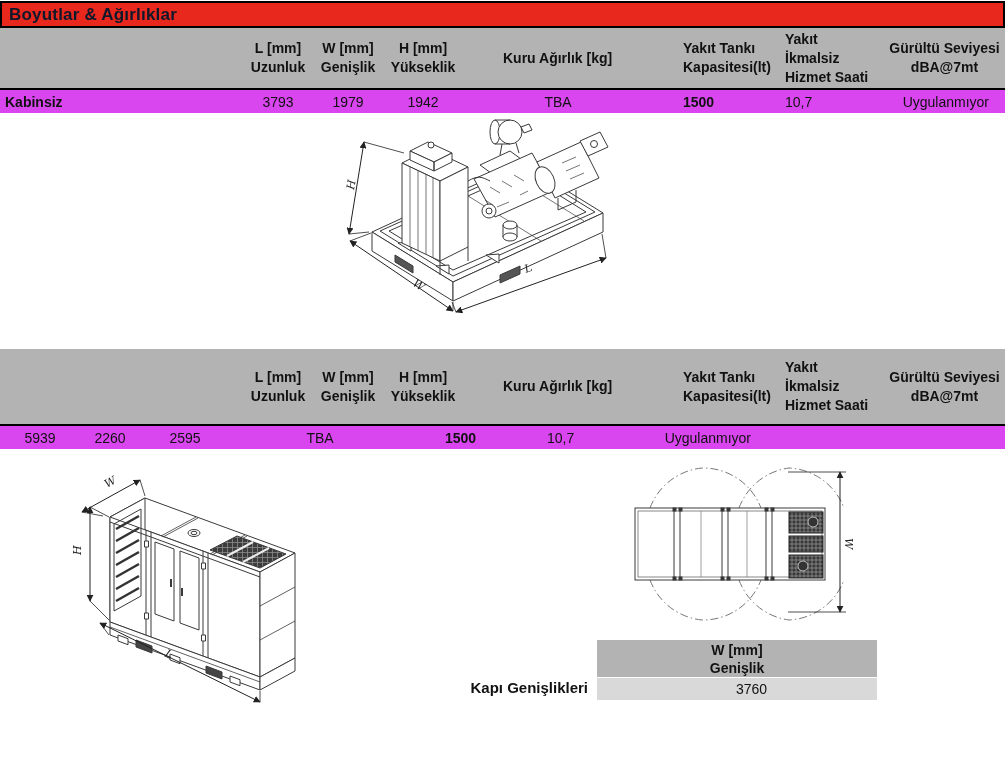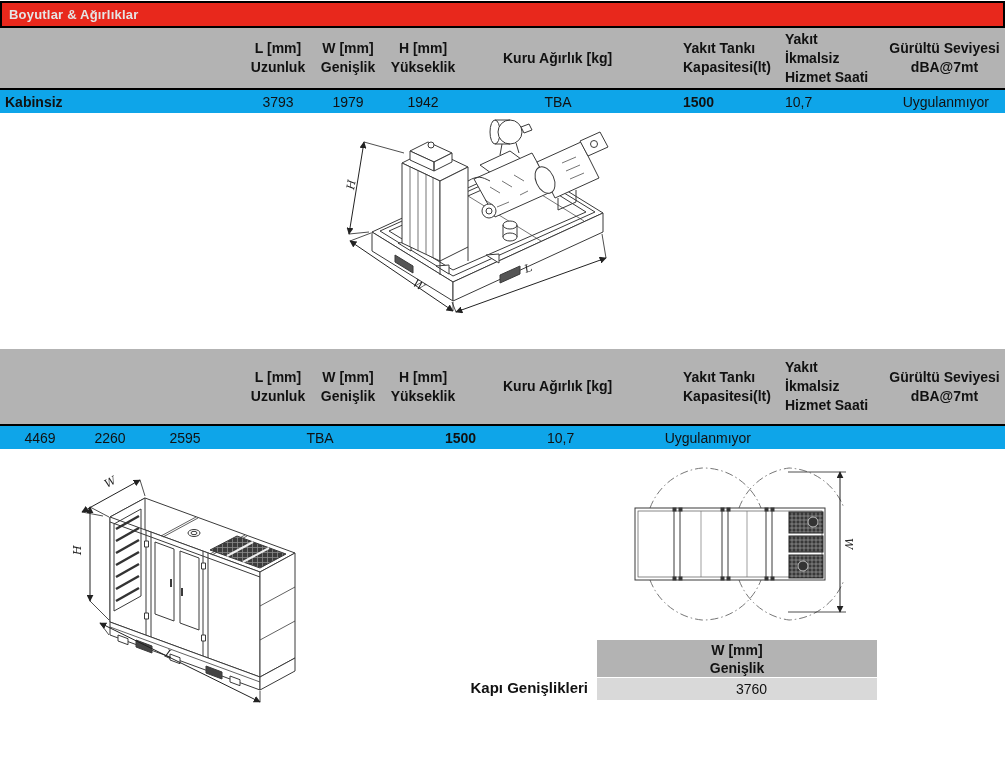--- a/index.html
+++ b/index.html
@@ -2,31 +2,31 @@
 <html><head>
 <meta charset="utf-8">
 <style>
   html,body { margin:0; padding:0; background:#fff; }
   #page { position:relative; width:1005px; height:772px; background:#fff; overflow:hidden;
           font-family:"Liberation Sans", sans-serif; color:#111; }
 
   
   .titlebar { position:absolute; left:0; top:1px; width:1001px; height:23px;
               background:#e8281c; border:2px solid #000; }
-  .titlebar span { display:block; color:#e5e5e5; font-weight:bold; font-size:13px;
+  .titlebar span { display:block; color:#0f172a; font-weight:bold; font-size:17px;
                    line-height:23px; padding-left:7px; letter-spacing:.2px; }
 
   
   .thead { position:absolute; left:0; width:1005px; background:#b3b3b3; display:flex; }
   #thead1 { top:28px; height:60px; }
   #thead2 { top:349px; height:75px; }
   .divider { position:absolute; left:0; width:1005px; height:2px; background:#000; }
   #divider1 { top:88px; }
   #divider2 { top:424px; }
-  .trow { position:absolute; left:0; width:1005px; height:23px; background:#0ea5e9;
+  .trow { position:absolute; left:0; width:1005px; height:23px; background:#d946ef;
           display:flex; align-items:center; font-size:14px; }
   #trow1 { top:90px; }
   #trow2 { top:426px; }
 
   .c1{width:238px}.c2{width:80px}.c3{width:60px}.c4{width:90px}
   .c5{width:180px}.c6{width:134px}.c7{width:102px}.c8{width:121px}
   .hc { display:flex; flex-direction:column; justify-content:center;
         font-weight:bold; font-size:14px; line-height:19px; box-sizing:border-box; }
   .ctr { text-align:center; }
   .hc.c5 { padding-left:35px; }
@@ -204,21 +204,21 @@
         <span>Hizmet Saati</span>
     </div>
     <div class="hc c8 ctr">
       <span>Gürültü Seviyesi</span>
         <span>dBA@7mt</span>
     </div>
   </div>
   <div class="divider" id="divider2"></div>
 
   <div class="trow" id="trow2">
-    <div class="rc c2 ctr">4469</div>
+    <div class="rc c2 ctr">5939</div>
     <div class="rc c3 ctr">2260</div>
     <div class="rc c4 ctr">2595</div>
     <div class="rc c5 ctr">TBA</div>
     <div class="rc c6">1500</div>
     <div class="rc c7">10,7</div>
     <div class="rc c8">Uygulanmıyor</div>
   </div>
 
   <svg id="d2" class="drawing" width="300" height="260" viewBox="0 0 300 260">
     <defs>

